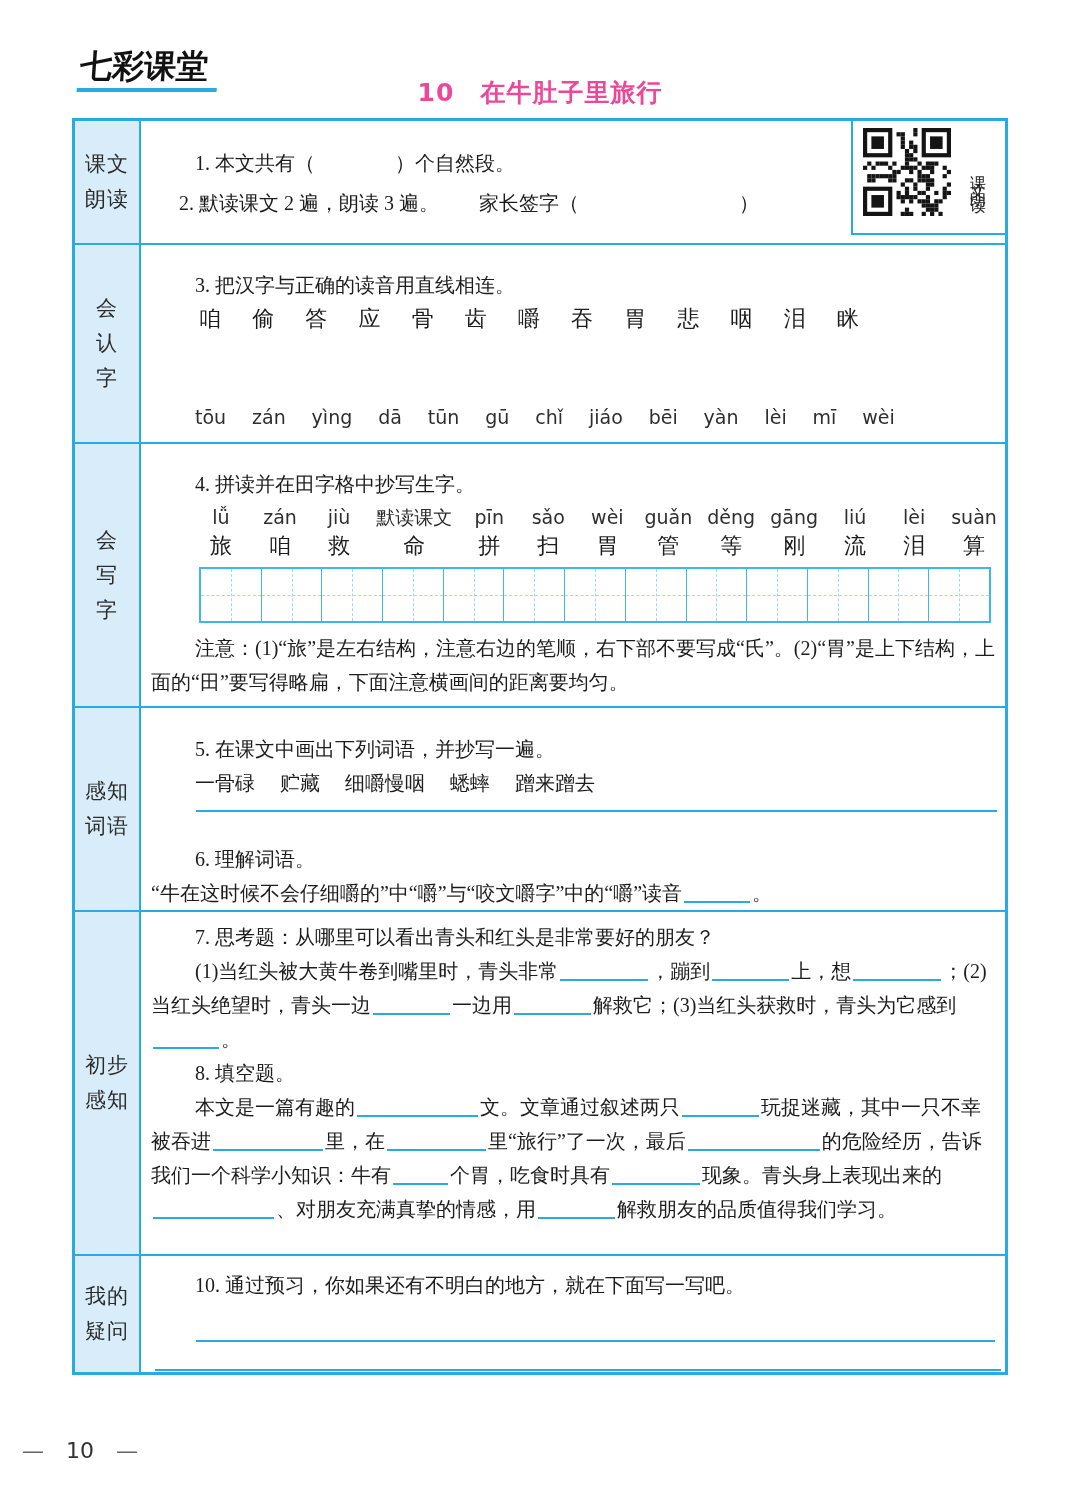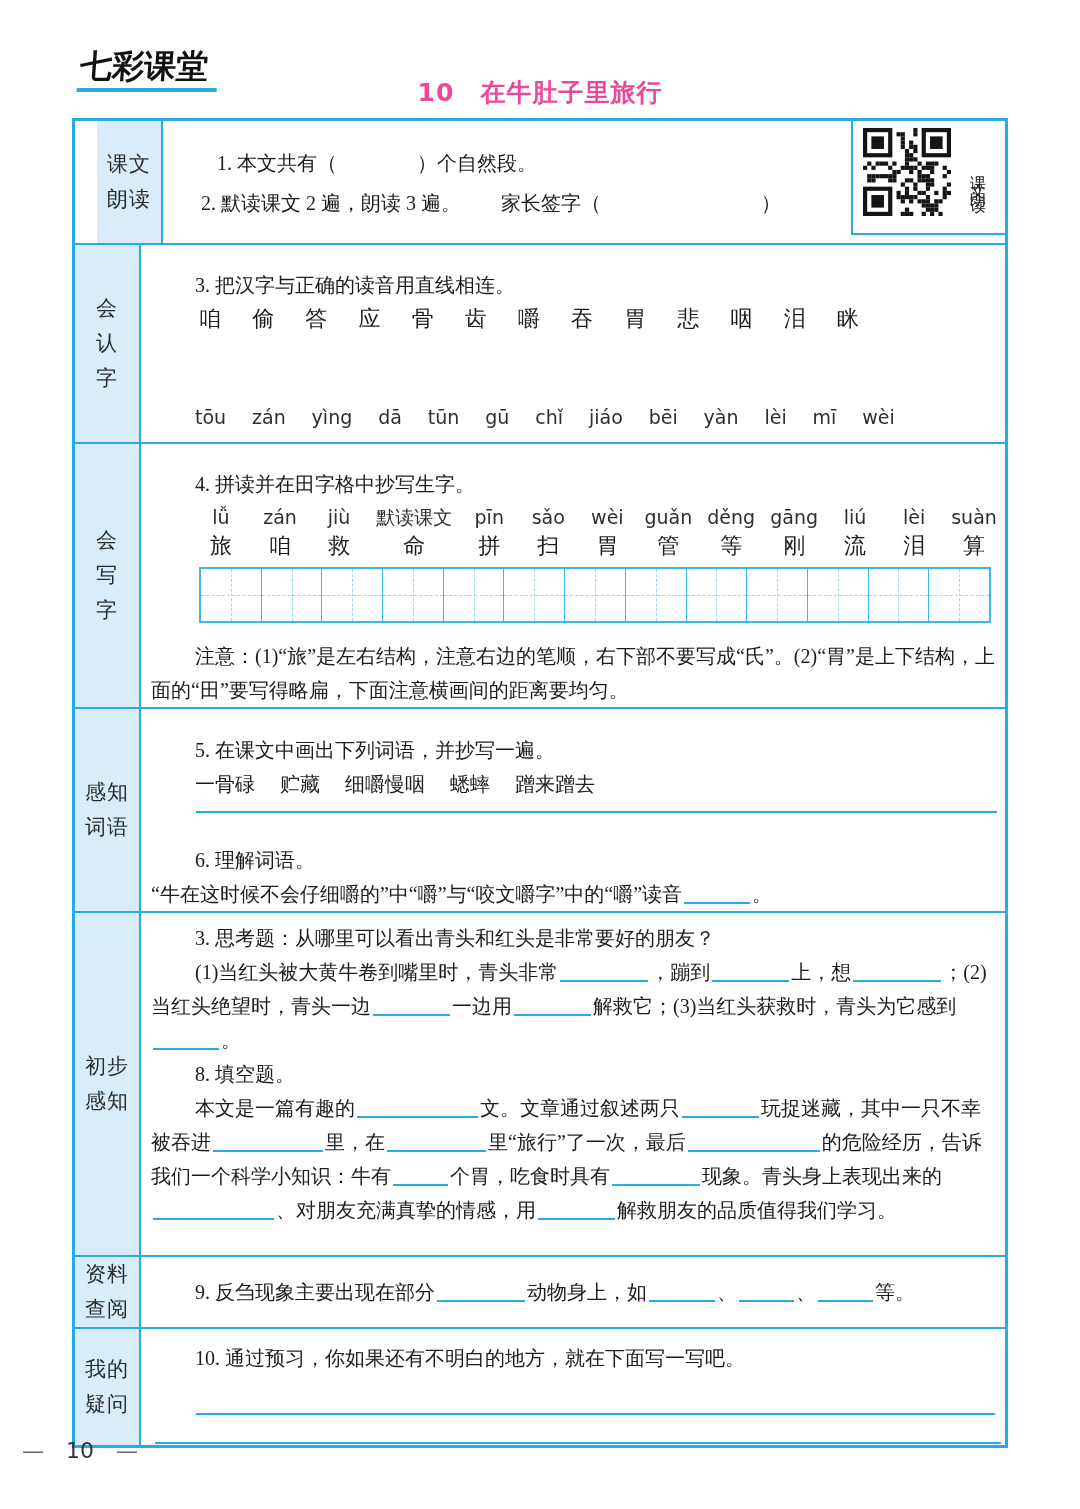--- a/index.html
+++ b/index.html
@@ -27,21 +27,21 @@
     border:3px solid #29abe2; box-sizing:border-box; background:#fff;
   }
   .sheet-row { display:flex; box-sizing:border-box; }
   .sheet-row + .sheet-row { border-top:2px solid #29abe2; }
   .row-label {
     width:64px; flex:0 0 64px; background:#d8edf9; border-right:2px solid #29abe2;
     display:flex; flex-direction:column; justify-content:center; align-items:center;
     font-size:21px; line-height:35px; color:#2b2b2b; letter-spacing:1px;
   }
   .row-content { flex:1; position:relative; font-size:20px; line-height:34px; padding:0 10px 0 10px; box-sizing:border-box; }
-  .h-r1 { min-height:122px;padding-left:22px; }
+  .h-r1 { min-height:122px; }
   .h-r2 { min-height:176px; }
   .h-r3 { min-height:264px; }
   .h-r4 { min-height:188px; }
   .h-r5 { min-height:344px; }
   .h-r6 { min-height:70px; }
   .h-r7 { min-height:118px; }
   .q-line { margin-left:44px; }
   .para { text-indent:44px; }
   .pt { padding-top:23px; }
   
@@ -369,21 +369,21 @@
             </div>
             <div class="tian-cell">
               <i class="vline"></i>
               <i class="hline"></i>
             </div>
             <div class="tian-cell">
               <i class="vline"></i>
               <i class="hline"></i>
             </div>
           </div>
-        <div class="para" style="margin-top:16px;">注意：(1)“旅”是左右结构，注意右边的笔顺，右下部不要写成“氏”。(2)“胃”是上下结构，上面的“田”要写得略扁，下面注意横画间的距离要均匀。</div>
+        <div class="para" style="margin-top:8px;">注意：(1)“旅”是左右结构，注意右边的笔顺，右下部不要写成“氏”。(2)“胃”是上下结构，上面的“田”要写得略扁，下面注意横画间的距离要均匀。</div>
       </div>
     </div>
 
     <div class="sheet-row h-r4">
       <div class="row-label">
           <div class="label-line">感知</div>
           <div class="label-line">词语</div>
         </div>
       <div class="row-content">
         <div class="q-line" style="padding-top:24px;">5. 在课文中画出下列词语，并抄写一遍。</div>
@@ -393,36 +393,27 @@
         <div>“牛在这时候不会仔细嚼的”中“嚼”与“咬文嚼字”中的“嚼”读音<span class="blank" style="width: 66px;"></span>。</div>
       </div>
     </div>
 
     <div class="sheet-row h-r5">
       <div class="row-label">
           <div class="label-line">初步</div>
           <div class="label-line">感知</div>
         </div>
       <div class="row-content">
-        <div class="q-line" style="padding-top:8px;">3. 思考题：从哪里可以看出青头和红头是非常要好的朋友？</div>
+        <div class="q-line" style="padding-top:8px;">7. 思考题：从哪里可以看出青头和红头是非常要好的朋友？</div>
         <div class="para">(1)当红头被大黄牛卷到嘴里时，青头非常<span class="blank" style="width: 88px;"></span>，蹦到<span class="blank" style="width: 77px;"></span>上，想<span class="blank" style="width: 88px;"></span>；(2)当红头绝望时，青头一边<span class="blank" style="width: 77px;"></span>一边用<span class="blank" style="width: 77px;"></span>解救它；(3)当红头获救时，青头为它感到<span class="blank" style="width: 66px;"></span>。</div>
         <div class="q-line">8. 填空题。</div>
         <div class="para">本文是一篇有趣的<span class="blank" style="width: 121px;"></span>文。文章通过叙述两只<span class="blank" style="width: 77px;"></span>玩捉迷藏，其中一只不幸被吞进<span class="blank" style="width: 110px;"></span>里，在<span class="blank" style="width: 99px;"></span>里“旅行”了一次，最后<span class="blank" style="width: 132px;"></span>的危险经历，告诉我们一个科学小知识：牛有<span class="blank" style="width: 55px;"></span>个胃，吃食时具有<span class="blank" style="width: 88px;"></span>现象。青头身上表现出来的<span class="blank" style="width: 121px;"></span>、对朋友充满真挚的情感，用<span class="blank" style="width: 77px;"></span>解救朋友的品质值得我们学习。</div>
       </div>
     </div>
 
-    <div class="sheet-row h-r6">
-      <div class="row-label">
-          <div class="label-line">资料</div>
-          <div class="label-line">查阅</div>
-        </div>
-      <div class="row-content">
-        <div class="q-line" style="padding-top:18px;">9. 反刍现象主要出现在部分<span class="blank" style="width: 88px;"></span>动物身上，如<span class="blank" style="width: 66px;"></span>、<span class="blank" style="width: 55px;"></span>、<span class="blank" style="width: 55px;"></span>等。</div>
-      </div>
-    </div>
 
     <div class="sheet-row h-r7">
       <div class="row-label">
           <div class="label-line">我的</div>
           <div class="label-line">疑问</div>
         </div>
       <div class="row-content">
         <div class="q-line" style="padding-top:12px;">10. 通过预习，你如果还有不明白的地方，就在下面写一写吧。</div>
         <div class="rule-line" style="left:55px; right:10px; top:84px;"></div>
         <div class="rule-line" style="left:14px; right:4px; top:113px;"></div>

